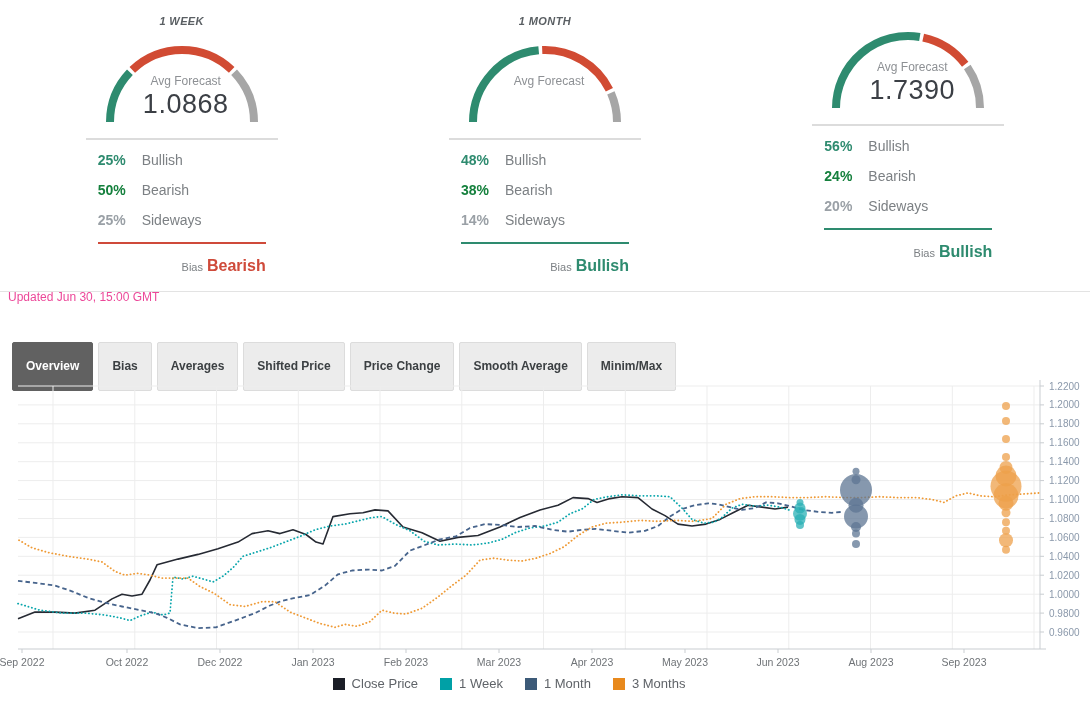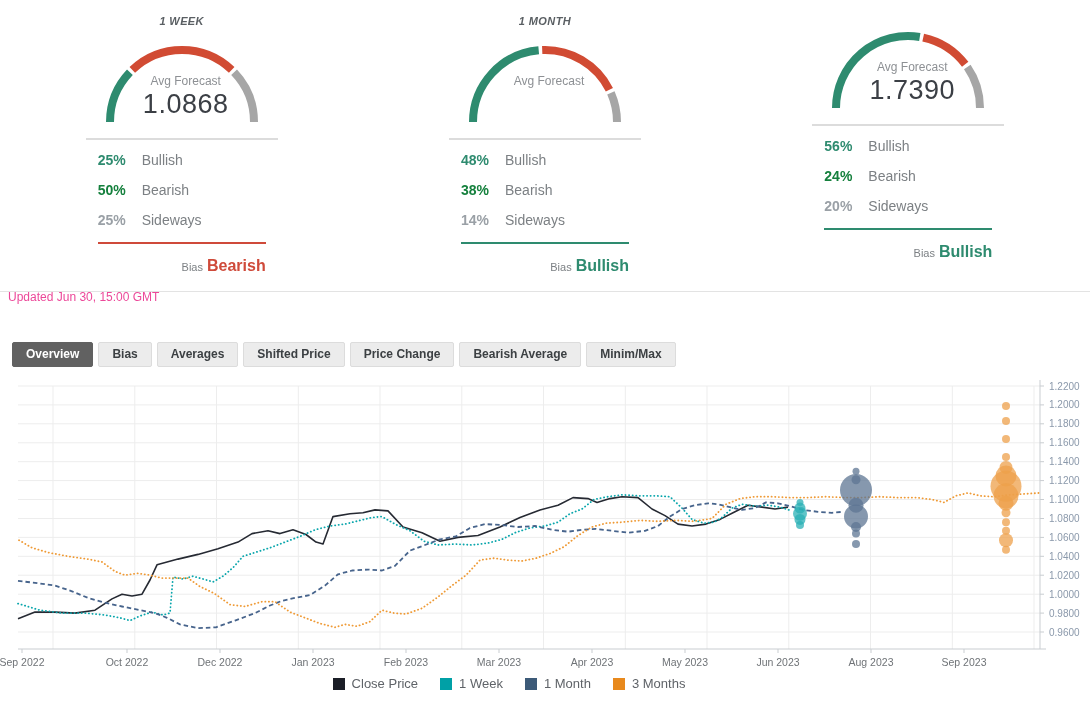--- a/index.html
+++ b/index.html
@@ -24,21 +24,21 @@
   .pct.bull{color:#2e8b6f;} .pct.bear{color:#15803d;} .pct.side{color:#9aa0a6;}
   .plabel{color:#7c8084;}
   .underline{height:2px;margin-top:12px;background:#2e8b6f;}
   .bias{margin-top:13px;font-size:11px;color:#7c8084;text-align:right;}
   .bias b{font-size:16px;font-weight:bold;margin-left:4px;}
   
   .divider{position:absolute;top:291px;left:0;width:1090px;height:1px;background:#e3e3e3;}
   .updated{position:absolute;top:290px;left:8px;font-size:12px;color:#ec4899;}
   
   .tabbar{position:absolute;top:342px;left:12px;display:flex;gap:5px;}
-  .tab{padding:4px 13px;font-size:12px;font-weight:bold;color:#3c4043;background:#ececec;
+  .tab{padding:16px 13px;font-size:12px;font-weight:bold;color:#3c4043;background:#ececec;
        border:1px solid #dcdcdc;border-radius:2px;line-height:15px;cursor:pointer;white-space:nowrap;}
   .tab.active{background:#616161;border-color:#616161;color:#ffffff;}
   
   #chart-svg{position:absolute;top:378px;left:0;}
   
   .legend{position:absolute;top:676px;left:0;width:1018px;display:flex;justify-content:center;gap:22px;}
   .litem{display:flex;align-items:center;font-size:13px;color:#5f6368;cursor:pointer;}
   .swatch{width:12px;height:12px;margin-right:7px;display:inline-block;}
 </style>
 </head>
@@ -149,21 +149,21 @@
 
 <div class="divider"></div>
 <div class="updated">Updated Jun 30, 15:00 GMT</div>
 
 <div class="tabbar">
   <div class="tab active">Overview</div>
   <div class="tab">Bias</div>
   <div class="tab">Averages</div>
   <div class="tab">Shifted Price</div>
   <div class="tab">Price Change</div>
-  <div class="tab">Bearish Average</div>
+  <div class="tab">Smooth Average</div>
   <div class="tab">Minim/Max</div>
 </div>
 
 <svg id="chart-svg" width="1090" height="296">
     <g>
       <line x1="18" x2="1040" y1="8.0" y2="8.0" stroke="#ededed" stroke-width="1"></line>
       <line x1="18" x2="1040" y1="26.9" y2="26.9" stroke="#ededed" stroke-width="1"></line>
       <line x1="18" x2="1040" y1="45.8" y2="45.8" stroke="#ededed" stroke-width="1"></line>
       <line x1="18" x2="1040" y1="64.8" y2="64.8" stroke="#ededed" stroke-width="1"></line>
       <line x1="18" x2="1040" y1="83.7" y2="83.7" stroke="#ededed" stroke-width="1"></line>

